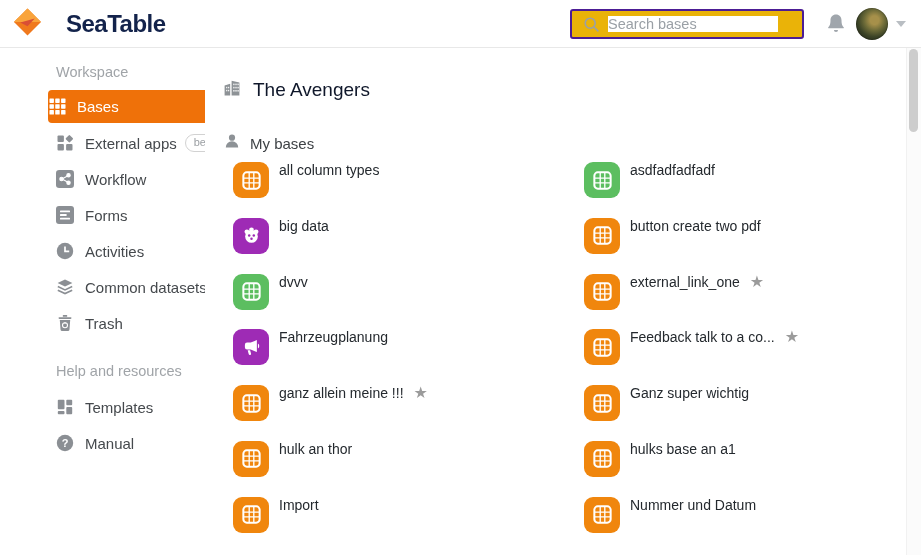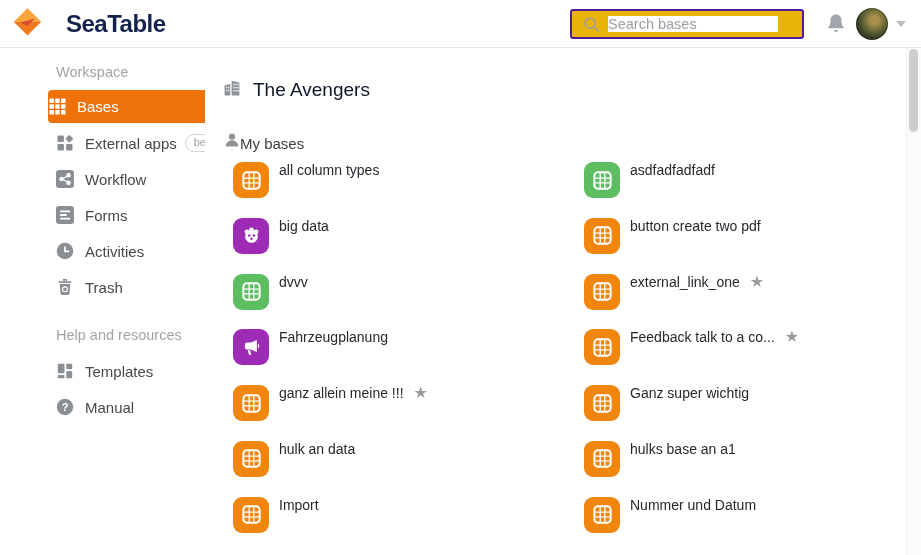--- a/index.html
+++ b/index.html
@@ -37,21 +37,21 @@
                       padding-left:0; position:relative; }
   .side-item.active .slabel { color:#fff; }
   .side-item.active .collapse { position:absolute; right:14px; color:#fff; font-size:9px; }
   .beta-badge { margin-left:8px; font-size:11px; color:#9b9fa3; border:1px solid #d2d2d2;
                 border-radius:9px; padding:1px 8px 2px; line-height:13px; }
 
   
   .main { position:absolute; top:48px; left:205px; right:0; bottom:0; background:#fff; overflow:hidden; }
   .page-title { margin:30px 0 0 17px; display:flex; align-items:center; gap:11px; }
   .page-title .ttl { font-size:19px; color:#0f172a; }
-  .section-head { margin:32px 0 0 19px; display:flex; align-items:flex-end; height:18px; }
+  .section-head { margin:32px 0 0 19px; display:flex; align-items:center; gap:10px; height:18px; }
   .section-head .sec { font-size:15px; color:#3e4246; }
   .bases-cols { margin:10px 0 0 28px; display:flex; }
   .col { display:flex; flex-direction:column; }
   .col.left { width:351px; }
   .base-row { height:55.8px; display:flex; cursor:pointer; }
   .tile { width:36px; height:36px; border-radius:9px; flex:none;
           display:flex; align-items:center; justify-content:center; }
   .base-label { margin-left:10px; font-size:14px; color:#24292e; white-space:nowrap; }
   .star { margin-left:10px; font-size:16px; color:#9b9b9b; line-height:1; cursor:pointer; }
 
@@ -160,20 +160,30 @@
   <div class="side-item">
     <span class="sicon">
       <svg width="18" height="18" viewBox="0 0 18 18">
         <circle cx="9" cy="9" r="8.2" fill="#8b8f94"></circle>
         <path d="M9 4.4V9.4h4.2" stroke="#fff" stroke-width="1.7" fill="none"></path>
       </svg>
     </span>
     <span class="slabel">Activities</span>
   </div>
 
+  <div class="side-item">
+    <span class="sicon">
+      <svg width="18" height="18" viewBox="0 0 18 18">
+        <path fill="#8b8f94" d="M9 1.6 16.4 5 9 8.4 1.6 5z"></path>
+        <path d="M1.8 8.6l7.2 3.3 7.2-3.3" stroke="#8b8f94" stroke-width="1.6" fill="none"></path>
+        <path d="M1.8 12.2l7.2 3.3 7.2-3.3" stroke="#8b8f94" stroke-width="1.6" fill="none"></path>
+      </svg>
+    </span>
+    <span class="slabel">Common datasets</span>
+  </div>
 
   <div class="side-item">
     <span class="sicon">
       <svg width="18" height="18" viewBox="0 0 18 18" fill="#8b8f94">
         <rect x="6.8" y="1" width="4.4" height="1.8" rx="0.6"></rect>
         <rect x="2.5" y="3.2" width="13" height="1.7" rx="0.8"></rect>
         <path d="M3.8 6h10.4l-.7 9.4a1.7 1.7 0 0 1-1.7 1.6H6.2a1.7 1.7 0 0 1-1.7-1.6z"></path>
         <circle cx="9" cy="11.2" r="2.5" fill="none" stroke="#fff" stroke-width="1.1"></circle>
         <path d="M9 7.9l1.3 1.6H7.7z" fill="#fff"></path>
       </svg>
@@ -313,21 +323,21 @@
         <span class="star">★</span>
       </div>
 
       <div class="base-row">
         <span class="tile" style="background: rgb(240, 134, 13);">
           <svg width="23" height="23" viewBox="0 0 24 24" fill="none" stroke="#fff">
               <rect x="3.5" y="3.5" width="17" height="17" rx="3.6" stroke-width="2.1"></rect>
               <path d="M9.6 3.5v17M14.4 3.5v17M3.5 9.6h17M3.5 14.4h17" stroke-width="1.4"></path>
             </svg>
         </span>
-        <span class="base-label">hulk an data</span>
+        <span class="base-label">hulk an thor</span>
 
       </div>
 
       <div class="base-row">
         <span class="tile" style="background: rgb(240, 134, 13);">
           <svg width="23" height="23" viewBox="0 0 24 24" fill="none" stroke="#fff">
               <rect x="3.5" y="3.5" width="17" height="17" rx="3.6" stroke-width="2.1"></rect>
               <path d="M9.6 3.5v17M14.4 3.5v17M3.5 9.6h17M3.5 14.4h17" stroke-width="1.4"></path>
             </svg>
         </span>

